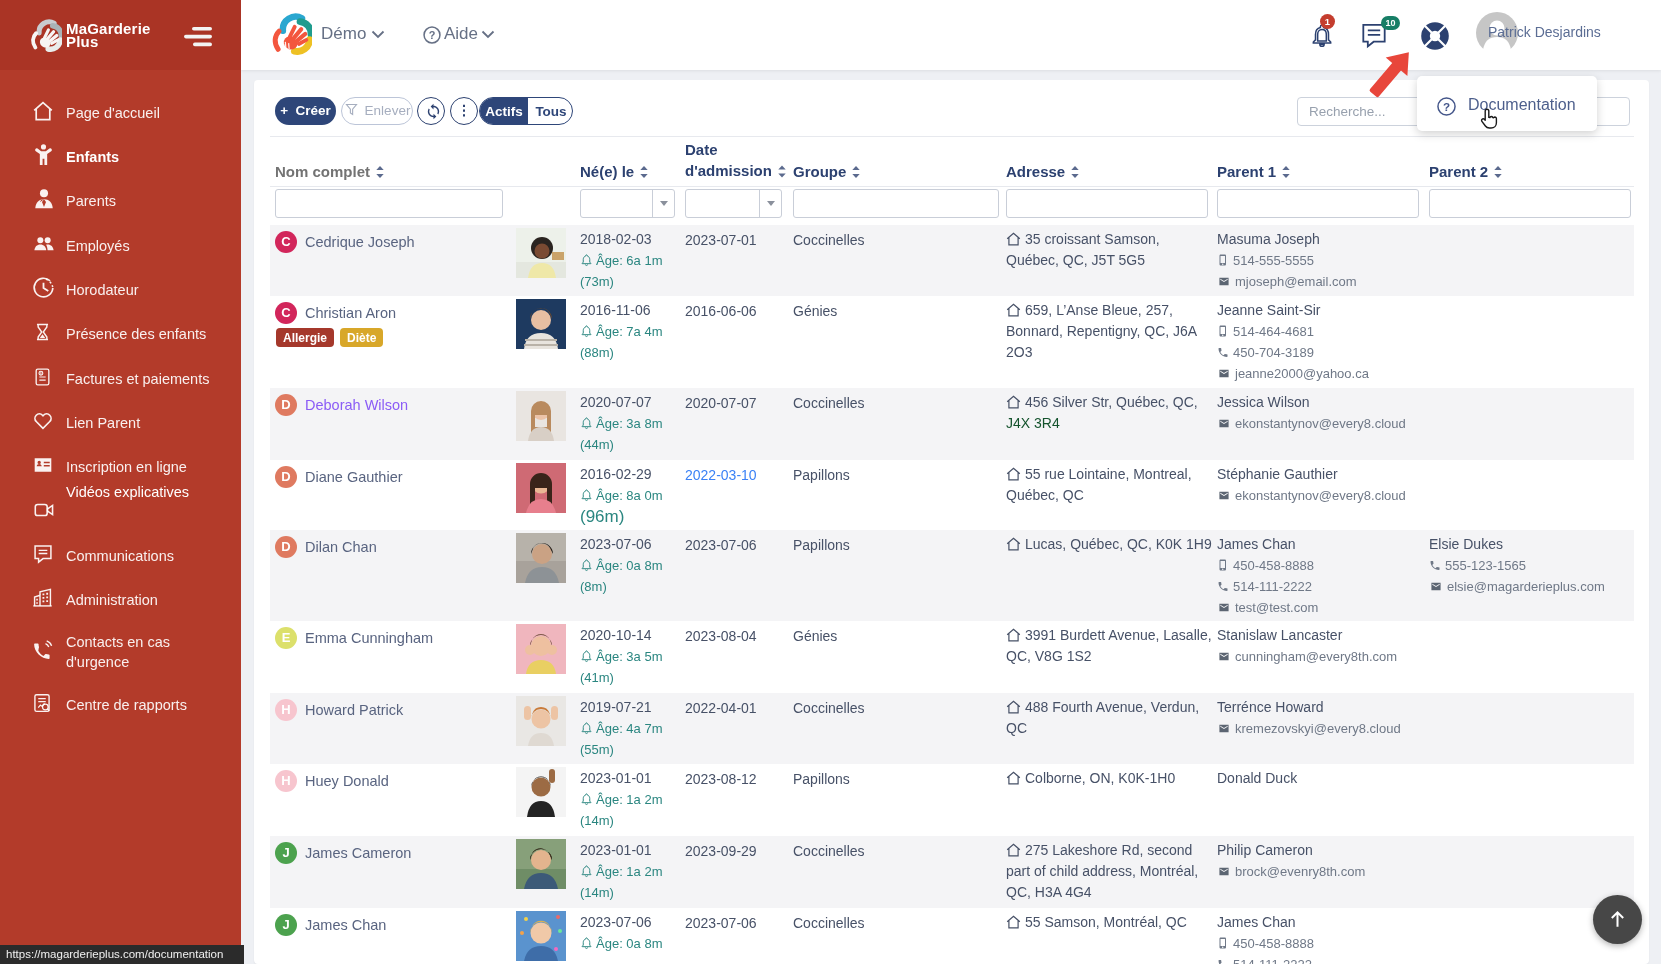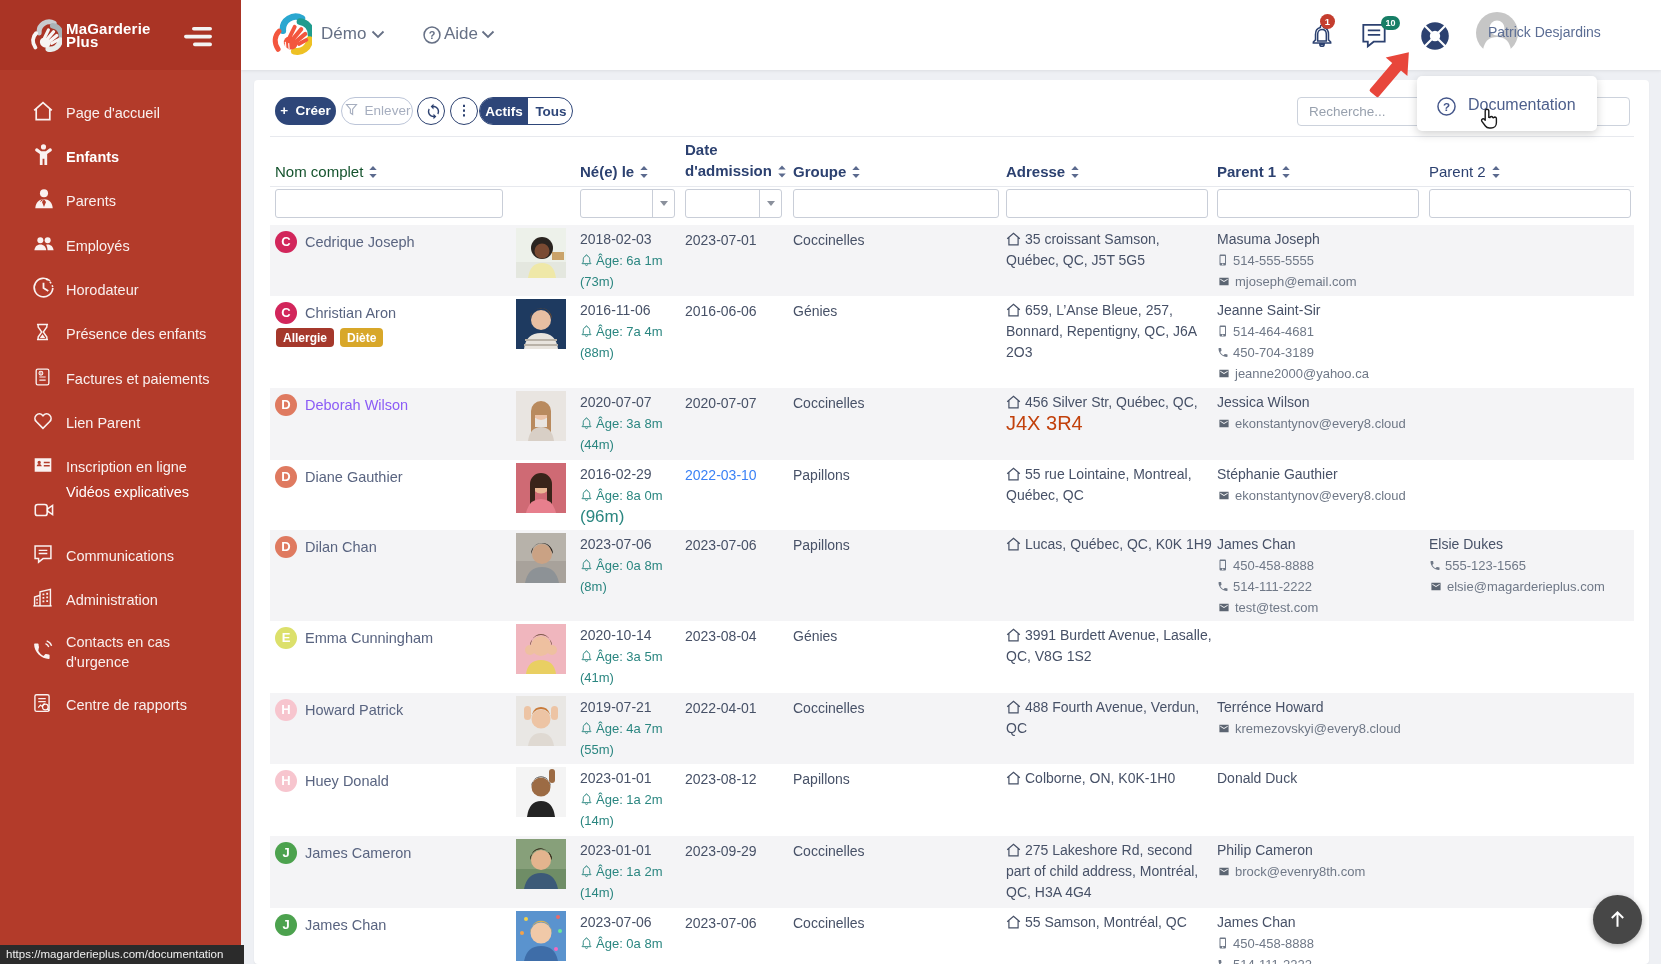--- a/index.html
+++ b/index.html
@@ -105,21 +105,21 @@
           <path d="M10 20.2a2 2 0 0 0 4 0" fill="none" stroke="#2a8680" stroke-width="1.6"></path>
         </svg>Âge: 3a 8m</div>
       <div class="ln" style="color:#2a8680;font-size:13px">(44m)</div>
     </div>
     <div style="position:absolute;left:415px;top:4px" class="ln"><span style="color:#475167;font-size:14px">2020-07-07</span></div>
     <div style="position:absolute;left:523px;top:4px" class="ln"><span style="color:#475167;font-size:14px">Coccinelles</span></div>
     <div style="position:absolute;left:736px;top:4px;width:210px">
       <div class="ln" style="color:#475167;font-size:14px"><svg width="15" height="14" viewBox="0 0 15 14" style="vertical-align:-2px;margin-right:4px">
           <path d="M1.2 6.7 L7.5 1.2 L13.8 6.7 M2.9 5.6 V12.8 H12.1 V5.6" fill="none" stroke="#475167" stroke-width="1.2"></path>
         </svg>456 Silver Str, Québec, QC,</div>
-      <div class="ln" style="color:#c2410c;font-size:20px">J4X 3R4</div>
+      <div class="ln" style="color:#14532d;font-size:14px">J4X 3R4</div>
     </div>
     <div style="position:absolute;left:947px;top:4px;width:210px">
       <div class="ln" style="color:#475167;font-size:14px">Jessica Wilson</div>
       <div class="ln" style="color:#6f7887;font-size:13px"><svg width="14" height="11" viewBox="0 0 24 24" style="vertical-align:-1px;margin-right:4px">
           <path d="M22 4H2v16h20V4zm-2 4l-8 5-8-5V6l8 5 8-5v2z" fill="#5c6572"></path>
         </svg>ekonstantynov@every8.cloud</div>
     </div>
   </div>
 <div style="position:absolute;left:270px;top:460px;width:1364px;height:70px;background:#fff">
     <div style="position:absolute;left:5px;top:6px;width:22px;height:22px;border-radius:50%;background:#df7a60;color:#fff;font-weight:bold;font-size:13px;text-align:center;line-height:22px">D</div>
@@ -219,20 +219,26 @@
         </svg>Âge: 3a 5m</div>
       <div class="ln" style="color:#2a8680;font-size:13px">(41m)</div>
     </div>
     <div style="position:absolute;left:415px;top:4px" class="ln"><span style="color:#475167;font-size:14px">2023-08-04</span></div>
     <div style="position:absolute;left:523px;top:4px" class="ln"><span style="color:#475167;font-size:14px">Génies</span></div>
     <div style="position:absolute;left:736px;top:4px;width:210px">
       <div class="ln" style="color:#475167;font-size:14px"><svg width="15" height="14" viewBox="0 0 15 14" style="vertical-align:-2px;margin-right:4px">
           <path d="M1.2 6.7 L7.5 1.2 L13.8 6.7 M2.9 5.6 V12.8 H12.1 V5.6" fill="none" stroke="#475167" stroke-width="1.2"></path>
         </svg>3991 Burdett Avenue, Lasalle,</div>
       <div class="ln" style="color:#475167;font-size:14px">QC, V8G 1S2</div>
+    </div>
+    <div style="position:absolute;left:947px;top:4px;width:210px">
+      <div class="ln" style="color:#475167;font-size:14px">Stanislaw Lancaster</div>
+      <div class="ln" style="color:#6f7887;font-size:13px"><svg width="14" height="11" viewBox="0 0 24 24" style="vertical-align:-1px;margin-right:4px">
+          <path d="M22 4H2v16h20V4zm-2 4l-8 5-8-5V6l8 5 8-5v2z" fill="#5c6572"></path>
+        </svg>cunningham@every8th.com</div>
     </div>
   </div>
 <div style="position:absolute;left:270px;top:693px;width:1364px;height:71px;background:#f4f4f6">
     <div style="position:absolute;left:5px;top:6px;width:22px;height:22px;border-radius:50%;background:#f7c5ce;color:#fff;font-weight:bold;font-size:13px;text-align:center;line-height:22px">H</div>
     <div style="position:absolute;left:35px;top:7px;font-size:14.5px;color:#596480;line-height:21px">Howard Patrick</div>
     <div style="position:absolute;left:246px;top:3px;width:50px;height:50px;overflow:hidden"><svg width="50" height="50" viewBox="0 0 50 50">
         <rect width="50" height="50" fill="#e9e7e4"></rect>
         <circle cx="25" cy="23" r="9.5" fill="#edc4a4"></circle>
         <path d="M15 23 a10 10 0 0 1 20 0 l-1.5 -6 a9 9 0 0 0 -17 0 z" fill="#c97b3a"></path>
         <rect x="8" y="10" width="7" height="14" rx="3.5" fill="#edc4a4"></rect>
@@ -361,21 +367,21 @@
         </svg>450-458-8888</div>
       <div class="ln" style="color:#6f7887;font-size:13px"><svg width="12" height="13" viewBox="0 0 24 24" style="vertical-align:-2px;margin-right:4px">
           <path d="M6.62 10.79c1.44 2.83 3.76 5.14 6.59 6.59l2.2-2.2c.27-.27.67-.36 1.02-.24 1.12.37 2.33.57 3.57.57.55 0 1 .45 1 1V20c0 .55-.45 1-1 1-9.39 0-17-7.61-17-17 0-.55.45-1 1-1h3.5c.55 0 1 .45 1 1 0 1.25.2 2.45.57 3.57.11.35.03.74-.25 1.02l-2.2 2.2z" fill="#6f7887"></path>
         </svg>514-111-2222</div>
     </div>
   </div>
 
 <div style="position:absolute;left:270px;top:136px;width:1364px;height:1px;background:#e7e9ee"></div>
 <div style="position:absolute;left:270px;top:186px;width:1364px;height:1px;background:#e7e9ee"></div>
 
-<div style="position:absolute;left:275px;top:171px;transform:translateY(-50%);font-size:15px;font-weight:400;color:#14532d">Nom complet<svg width="10" height="13" viewBox="0 0 10 13" style="vertical-align:-2px;margin-left:5px">
+<div style="position:absolute;left:275px;top:171px;transform:translateY(-50%);font-size:15px;font-weight:700;color:#737373">Nom complet<svg width="10" height="13" viewBox="0 0 10 13" style="vertical-align:-2px;margin-left:5px">
       <polygon points="5,0.5 1.3,4.6 8.7,4.6" fill="#5b6a8e"></polygon>
       <polygon points="1.3,8.4 8.7,8.4 5,12.5" fill="#5b6a8e"></polygon>
     </svg></div>
 <div style="position:absolute;left:580px;top:171px;transform:translateY(-50%);font-size:15px;font-weight:700;color:#2c4170">Né(e) le<svg width="10" height="13" viewBox="0 0 10 13" style="vertical-align:-2px;margin-left:5px">
       <polygon points="5,0.5 1.3,4.6 8.7,4.6" fill="#5b6a8e"></polygon>
       <polygon points="1.3,8.4 8.7,8.4 5,12.5" fill="#5b6a8e"></polygon>
     </svg></div>
 <div style="position:absolute;left:685px;top:160px;transform:translateY(-50%);font-size:15px;font-weight:700;color:#2c4170;line-height:21px">Date<br>d'admission<svg width="10" height="13" viewBox="0 0 10 13" style="vertical-align:-2px;margin-left:5px">
       <polygon points="5,0.5 1.3,4.6 8.7,4.6" fill="#5b6a8e"></polygon>
       <polygon points="1.3,8.4 8.7,8.4 5,12.5" fill="#5b6a8e"></polygon>
@@ -385,21 +391,21 @@
       <polygon points="1.3,8.4 8.7,8.4 5,12.5" fill="#5b6a8e"></polygon>
     </svg></div>
 <div style="position:absolute;left:1006px;top:171px;transform:translateY(-50%);font-size:15px;font-weight:700;color:#2c4170">Adresse<svg width="10" height="13" viewBox="0 0 10 13" style="vertical-align:-2px;margin-left:5px">
       <polygon points="5,0.5 1.3,4.6 8.7,4.6" fill="#5b6a8e"></polygon>
       <polygon points="1.3,8.4 8.7,8.4 5,12.5" fill="#5b6a8e"></polygon>
     </svg></div>
 <div style="position:absolute;left:1217px;top:171px;transform:translateY(-50%);font-size:15px;font-weight:700;color:#2c4170">Parent 1<svg width="10" height="13" viewBox="0 0 10 13" style="vertical-align:-2px;margin-left:5px">
       <polygon points="5,0.5 1.3,4.6 8.7,4.6" fill="#5b6a8e"></polygon>
       <polygon points="1.3,8.4 8.7,8.4 5,12.5" fill="#5b6a8e"></polygon>
     </svg></div>
-<div style="position:absolute;left:1429px;top:171px;transform:translateY(-50%);font-size:15px;font-weight:400;color:#2c4170">Parent 2<svg width="10" height="13" viewBox="0 0 10 13" style="vertical-align:-2px;margin-left:5px">
+<div style="position:absolute;left:1429px;top:171px;transform:translateY(-50%);font-size:15px;font-weight:700;color:#2c4170">Parent 2<svg width="10" height="13" viewBox="0 0 10 13" style="vertical-align:-2px;margin-left:5px">
       <polygon points="5,0.5 1.3,4.6 8.7,4.6" fill="#5b6a8e"></polygon>
       <polygon points="1.3,8.4 8.7,8.4 5,12.5" fill="#5b6a8e"></polygon>
     </svg></div>
 <div style="position:absolute;left:275px;top:189px;width:228px;height:29px;background:#fff;border:1px solid #c9ced8;border-radius:3px"></div>
 <div style="position:absolute;left:580px;top:189px;width:95px;height:29px;background:#fff;border:1px solid #c9ced8;border-radius:3px">
     <div style="position:absolute;right:0;top:0;width:22px;height:27px;border-left:1px solid #c9ced8;top:0;border-radius:0 3px 3px 0">
       <svg width="8" height="5" viewBox="0 0 8 5" style="position:absolute;left:7px;top:11px">
         <polygon points="0,0 8,0 4,5" fill="#8a909c"></polygon>
       </svg>
     </div>

